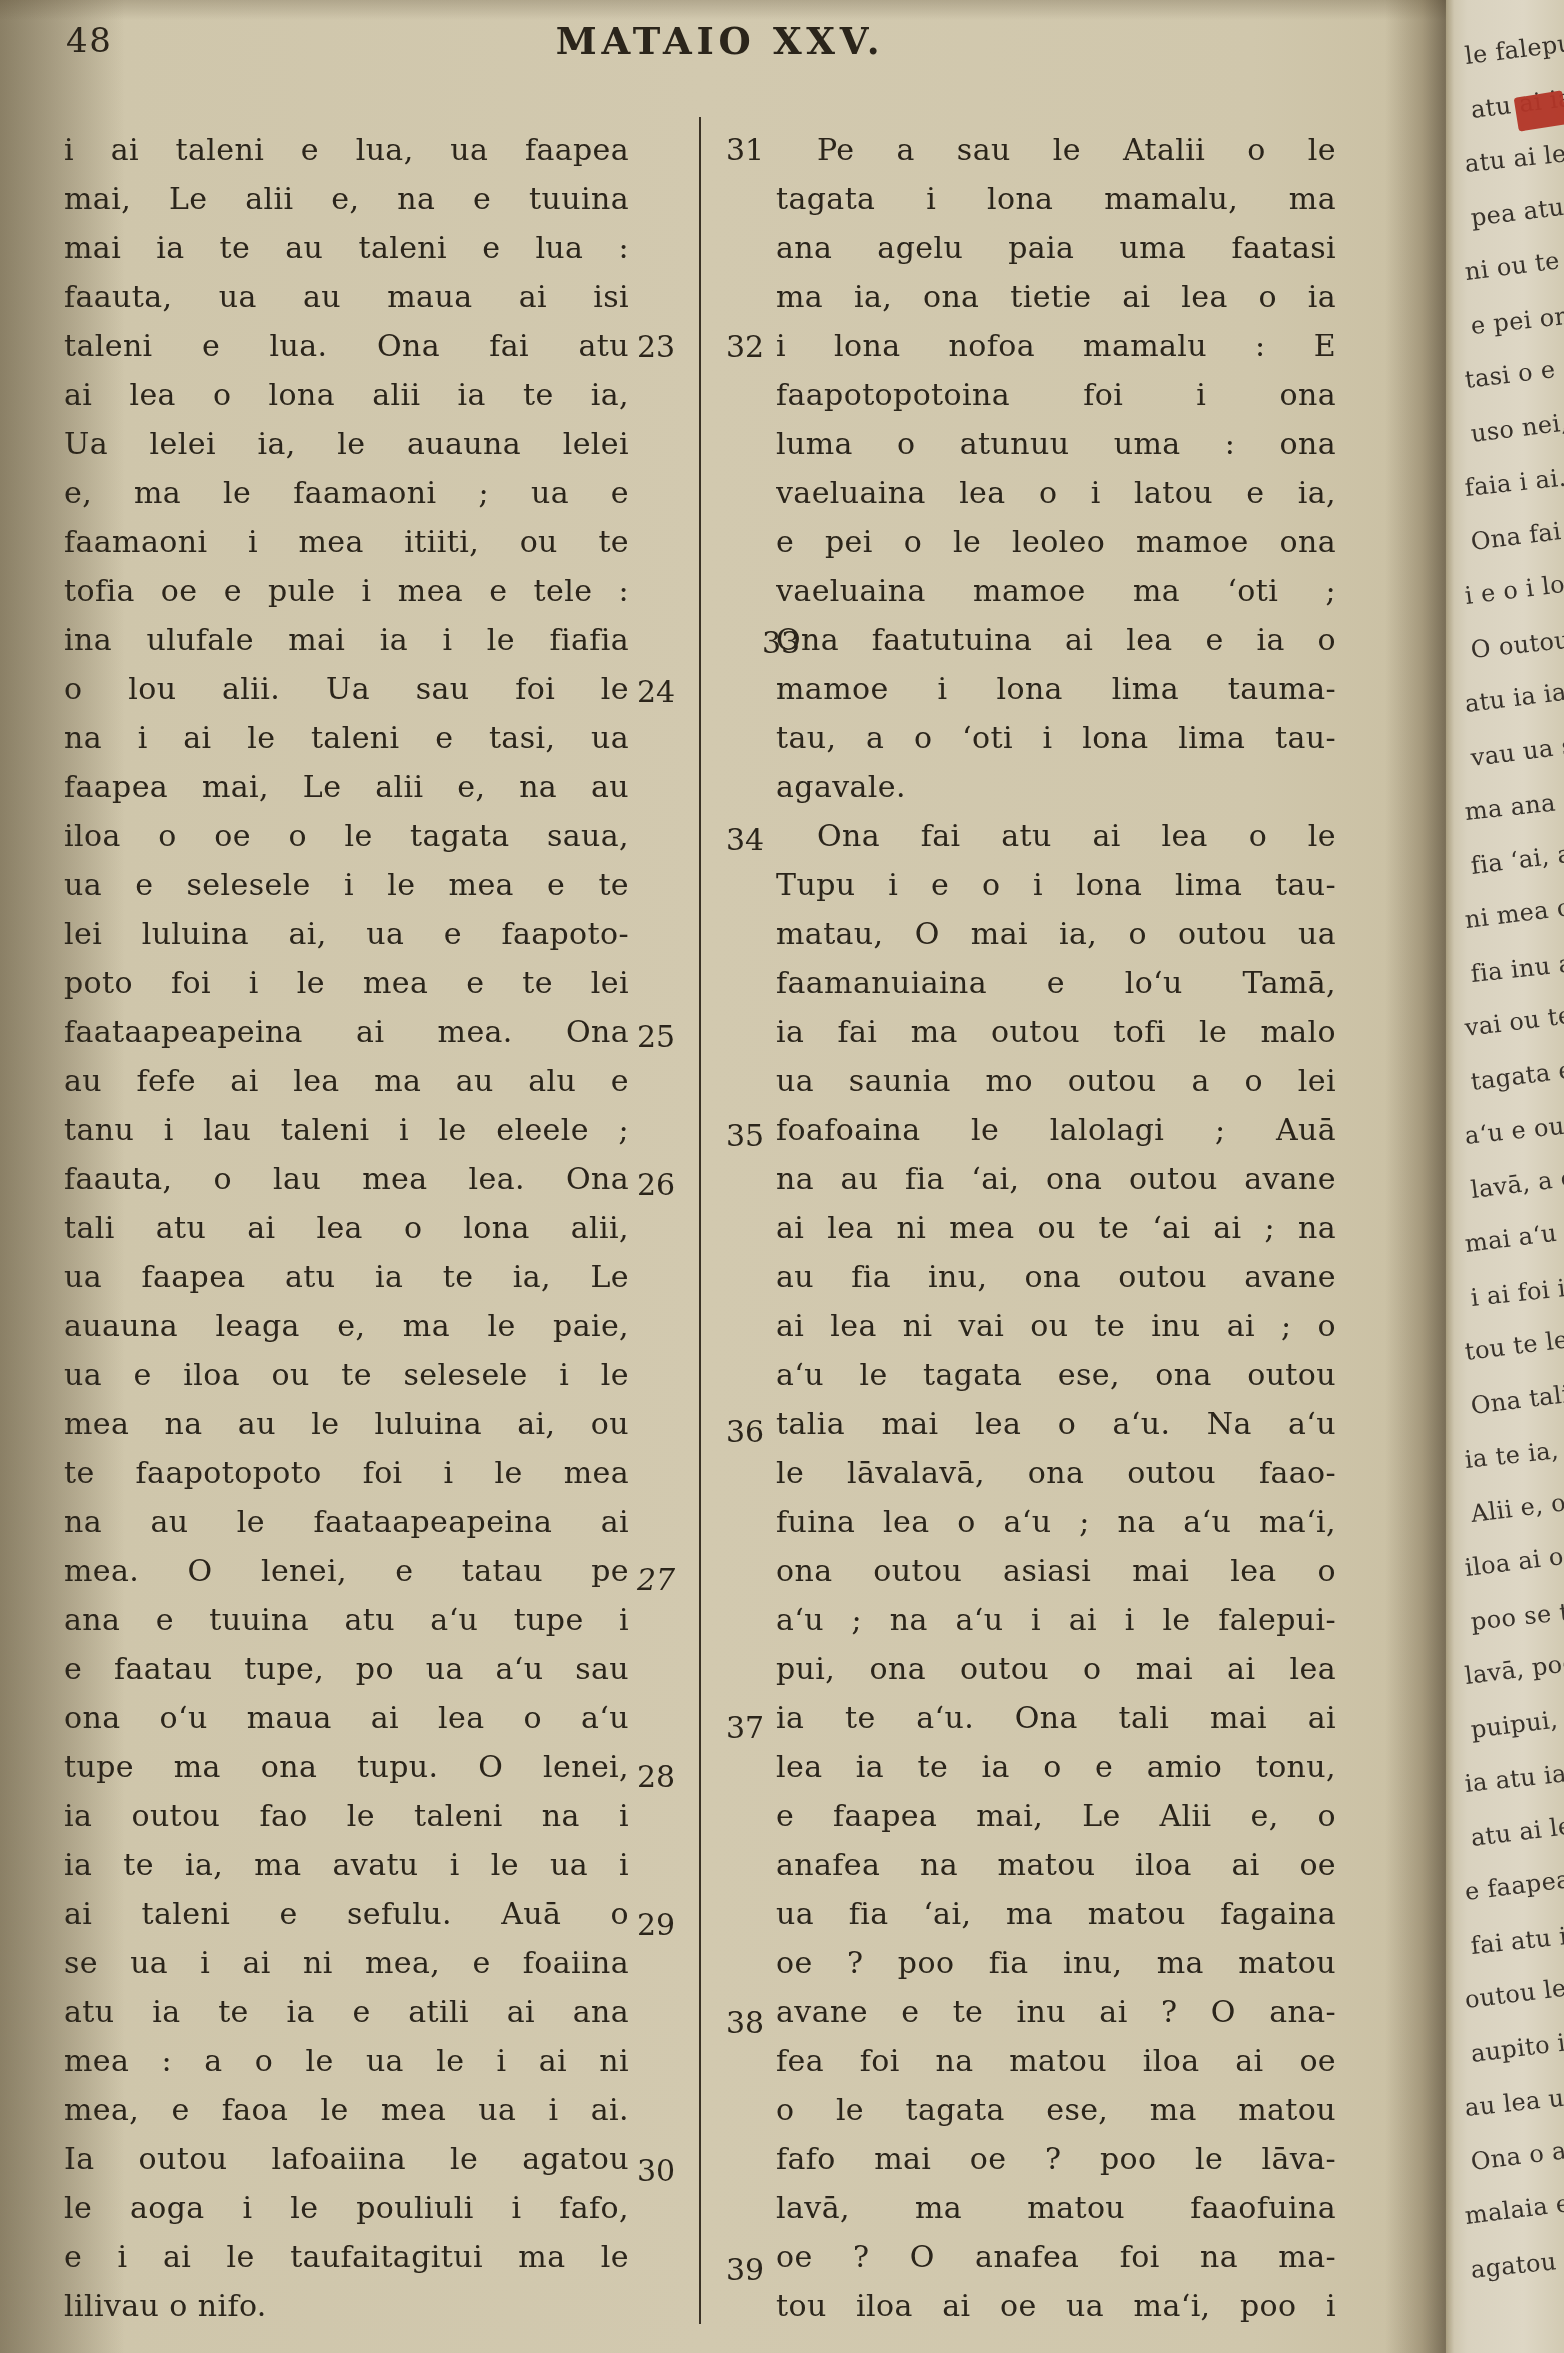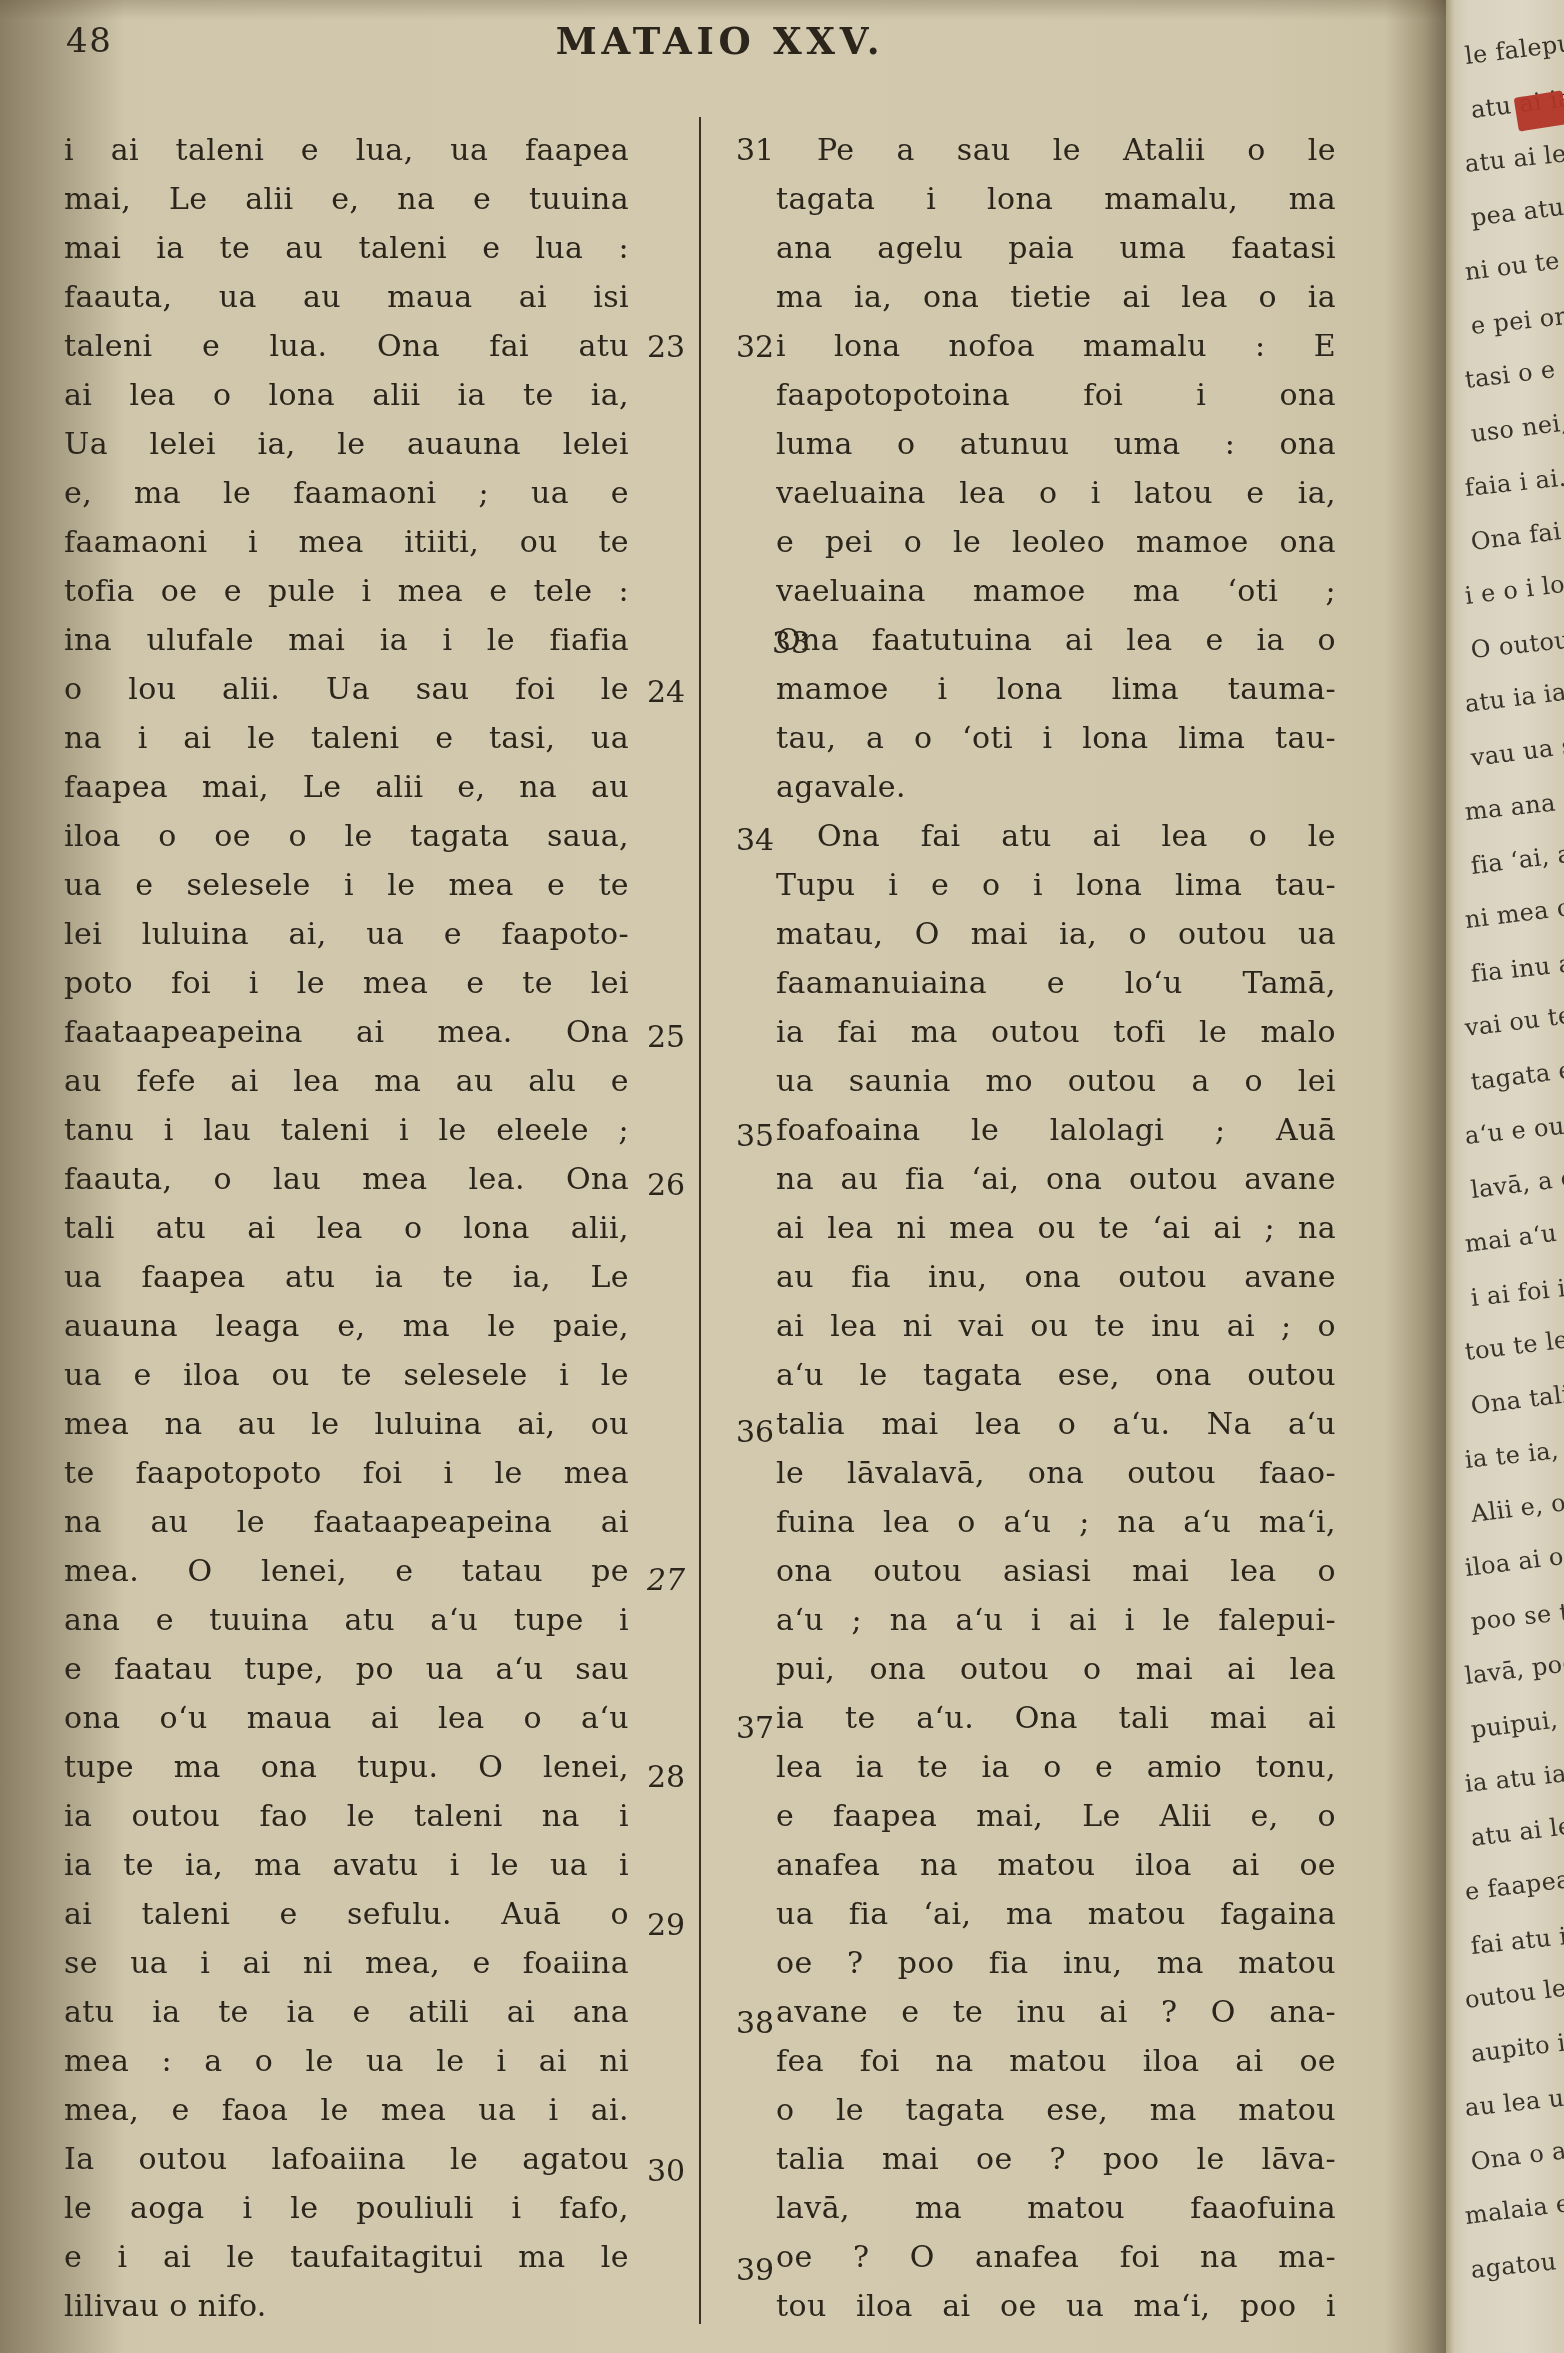--- a/index.html
+++ b/index.html
@@ -39,21 +39,21 @@
     height:49px;line-height:49px;
     text-align:justify;text-align-last:justify;
     letter-spacing:0.4px;white-space:normal;overflow:hidden;
   }
   .text-line.short{text-align-last:left;}
   .text-line.indent{text-indent:41px;}
 
   .verse-col{position:absolute;top:125px;width:50px;font-size:30px;}
   .verse-col-left{left:637px;}
   .verse-col-right{left:726px;}
-  .verse-number{position:absolute;left:10px;height:49px;line-height:49px;}
+  .verse-number{position:absolute;left:0;height:49px;line-height:49px;}
 
   .divider{position:absolute;left:699px;top:117px;width:1.6px;height:2207px;background:#3a3226;}
 
   
   .edge-text{position:absolute;left:1465px;top:41px;width:125px;height:2301px;
     font-size:24px;color:#37312a;}
   .edge-line{position:absolute;left:0;height:31px;line-height:31px;white-space:nowrap;
     transform:rotate(-7deg);transform-origin:left center;letter-spacing:0.4px;}
   .edge-line:nth-child(even){margin-left:6.3px;}
   .edge-line:nth-child(3n){transform:rotate(-6deg);}
@@ -175,21 +175,21 @@
       <div class="text-line">pui, ona outou o mai ai lea</div>
       <div class="text-line">ia te aʻu.  Ona tali mai ai</div>
       <div class="text-line">lea ia te ia o e amio tonu,</div>
       <div class="text-line">e faapea mai, Le Alii e, o</div>
       <div class="text-line">anafea na matou iloa ai oe</div>
       <div class="text-line">ua fia ʻai, ma matou fagaina</div>
       <div class="text-line">oe ?  poo fia inu, ma matou</div>
       <div class="text-line">avane e te inu ai ?  O ana-</div>
       <div class="text-line">fea foi na matou iloa ai oe</div>
       <div class="text-line">o le tagata ese, ma matou</div>
-      <div class="text-line">talia mai oe ? poo le lāva-</div>
+      <div class="text-line">fafo mai oe ? poo le lāva-</div>
       <div class="text-line">lavā, ma matou faaofuina</div>
       <div class="text-line">oe ?  O anafea foi na ma-</div>
       <div class="text-line">tou iloa ai oe ua maʻi, poo i</div>
     </div>
 
   <div class="fold-shadow"></div>
   <div class="edge-page"></div>
   <div class="edge-text">
       <div class="edge-line" style="top: 0px;">le falepuip</div>
       <div class="edge-line" style="top: 54px;">atu ai ia te</div>

